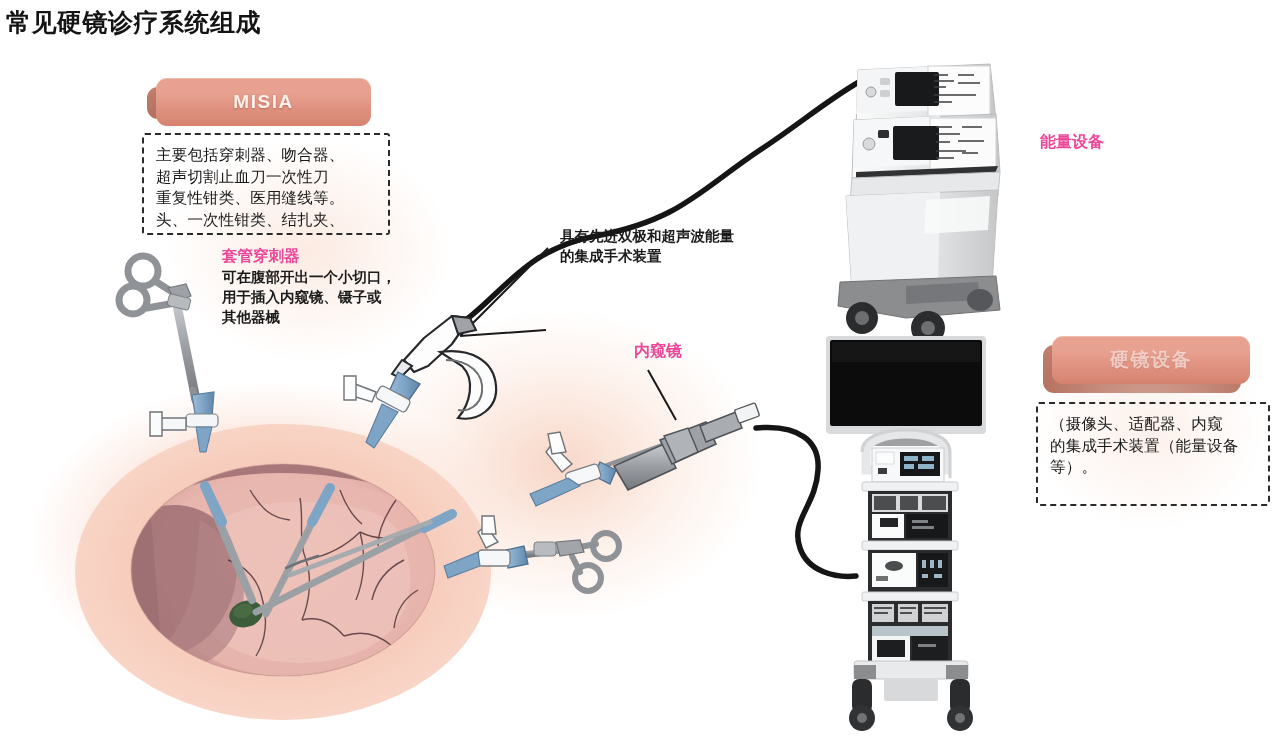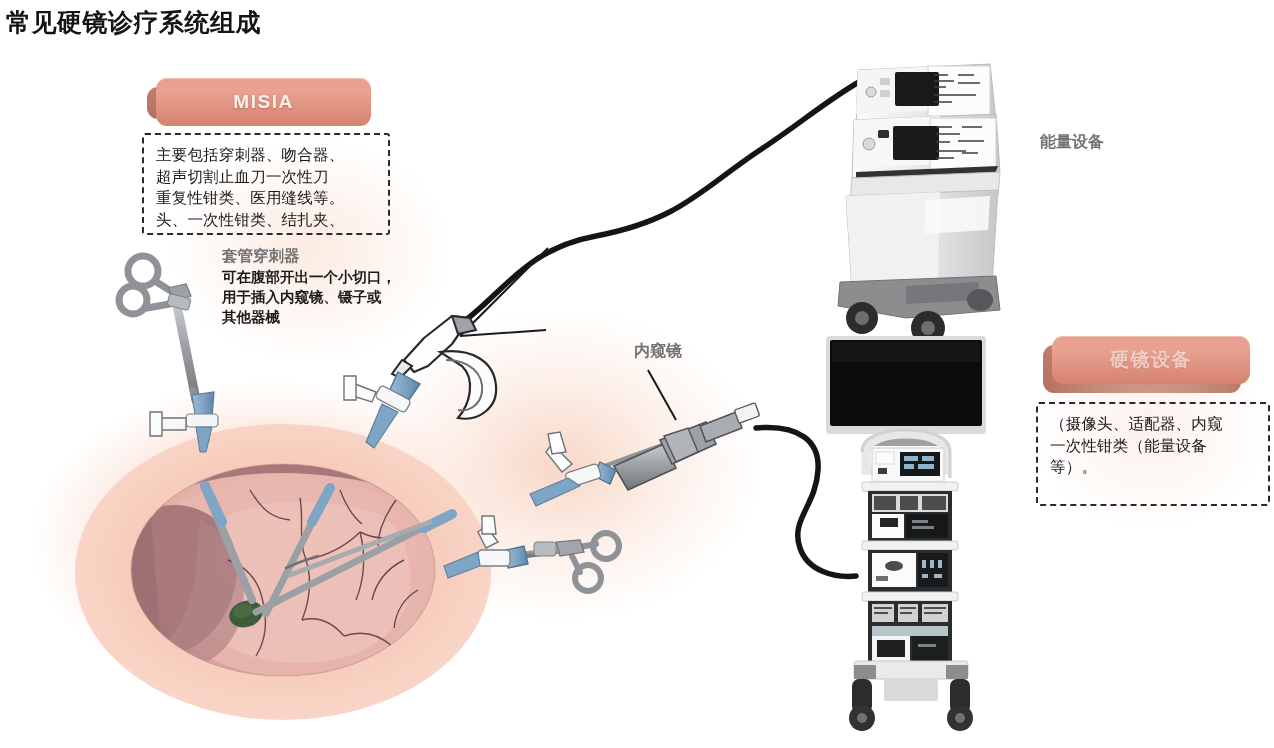--- a/index.html
+++ b/index.html
@@ -53,21 +53,21 @@
     background:rgba(255,255,255,0);
     padding:9px 12px 7px 12px;box-sizing:border-box;
   }
   .dashbox p{
     margin:0;font-size:15.5px;font-weight:normal;line-height:1.40;
     color:#171717;letter-spacing:.2px;
   }
 
   
   .callout{position:absolute;}
-  .callout .hd{font-size:15.5px;font-weight:bold;color:#737373;line-height:1.35;white-space:nowrap;}
+  .callout .hd{font-size:15.5px;font-weight:bold;color:#ec4899;line-height:1.35;white-space:nowrap;}
   .callout .bd{font-size:14.5px;font-weight:bold;color:#1b1b1b;line-height:1.38;}
   .callout.plain .hd{font-size:16px;}
 
   
   #scene{position:absolute;inset:0;}
 </style>
 </head>
 <body>
 
 <div id="stage">
@@ -378,36 +378,40 @@
     <p>头、一次性钳类、结扎夹、</p>
   </div>
 
   <div class="callout" style="left:222px;top:246px;">
     <div class="hd">套管穿刺器</div>
     <div class="bd">可在腹部开出一个小切口，</div>
     <div class="bd">用于插入内窥镜、镊子或</div>
     <div class="bd">其他器械</div>
   </div>
 
+  <div class="callout" style="left:560px;top:226px;">
+    <div class="bd">具有先进双极和超声波能量</div>
+    <div class="bd">的集成手术装置</div>
+  </div>
 
   <div class="callout plain" style="left:634px;top:340px;">
     <div class="hd">内窥镜</div>
   </div>
 
 
   <div class="callout plain" style="left:1040px;top:131px;">
     <div class="hd">能量设备</div>
   </div>
 
   <div class="plaque faint" style="left:1052px;top:336px;width:198px;height:48px;">
     <div class="shadow"></div>
     <div class="face" style="width:198px;height:48px;">
       <span class="lbl">硬镜设备</span>
     </div>
   </div>
 
   <div class="dashbox" style="left:1036px;top:402px;width:234px;height:104px;">
     <p>（摄像头、适配器、内窥</p>
-    <p>一次性钳类（能量设备</p>
+    <p>的集成手术装置（能量设备</p>
     <p>等）。</p>
   </div>
 
 </div>
 
 </body></html>

